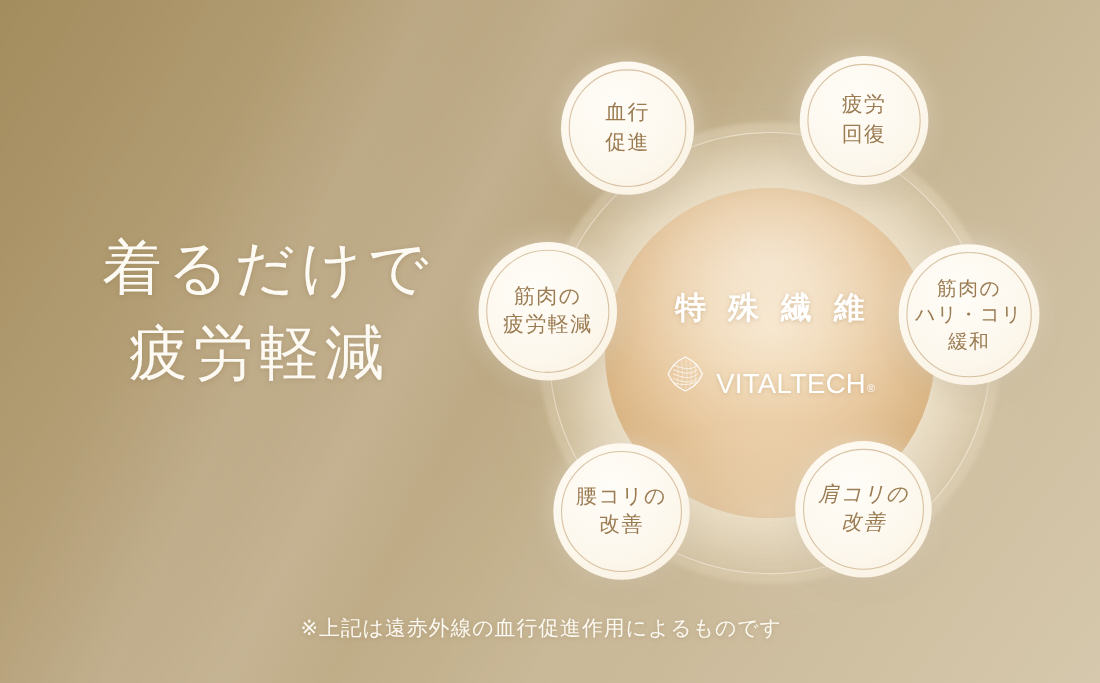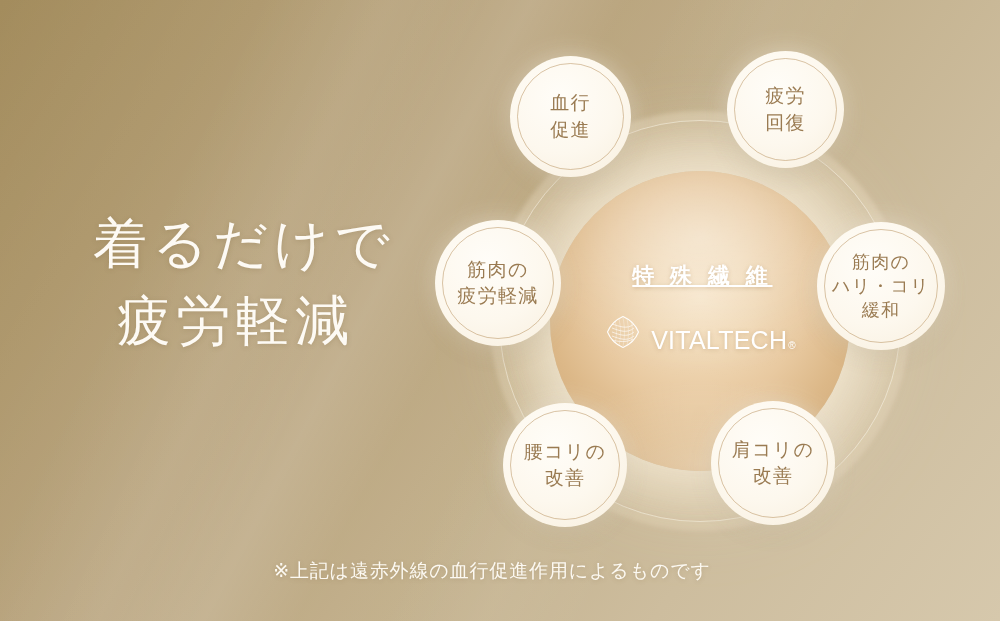--- a/index.html
+++ b/index.html
@@ -151,27 +151,26 @@
     position: absolute;
     left: 50%;
     top: 286px;
     width: 300px;
     margin-left: -150px;
     margin-top: -58px;
     text-align: center;
     color: #ffffff;
   }
   .core-title {
-    font-size: 22px;
+    font-size: 28px;
     font-weight: bold;
     letter-spacing: 0.22em;
     text-indent: 0.22em;
     line-height: 1.2;
     text-shadow: 0 1px 4px rgba(150,110,60,0.30);
-    text-decoration: underline;
   }
   .logo-row {
     margin-top: 24px;
     display: flex;
     align-items: flex-end;
     justify-content: center;
     gap: 9px;
   }
   .logo-mark { display: block; }
   .logo-word {
@@ -223,21 +222,21 @@
     font-family: "Liberation Sans", "DejaVu Sans", sans-serif;
   }
   .bubble.small .bubble-label { font-size: 18px; line-height: 1.34; }
 
   
   .b-top-left     { left: 95px;  top: 21px;  width: 121px; height: 121px; }
   .b-top-right    { left: 312px; top: 16px;  width: 117px; height: 117px; }
   .b-left         { left: 20px;  top: 185px; width: 126px; height: 126px; }
   .b-right        { left: 402px; top: 187px; width: 128px; height: 128px; }
   .b-bottom-left  { left: 88px;  top: 368px; width: 124px; height: 124px; }
-  .b-bottom-right { left: 296px; top: 366px; width: 124px; height: 124px; }
+  .b-bottom-right { left: 308px; top: 366px; width: 124px; height: 124px; font-style: italic; }
 
   
   .footnote {
     position: absolute;
     left: 0;
     right: 16px;
     top: 558px;
     text-align: center;
     color: #fcf9f2;
     font-size: 19px;

